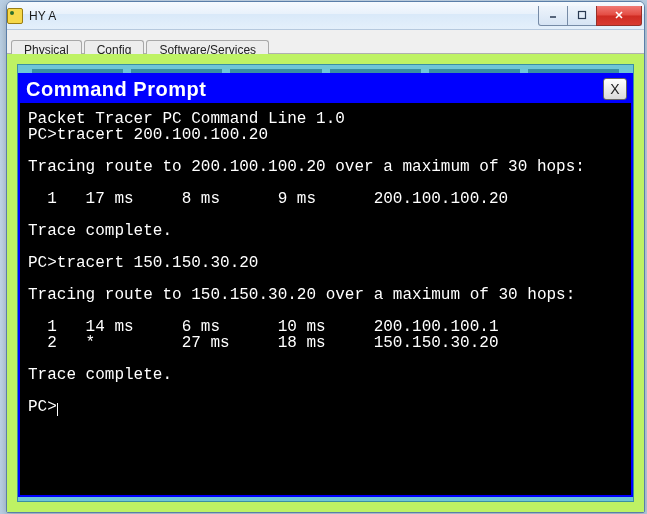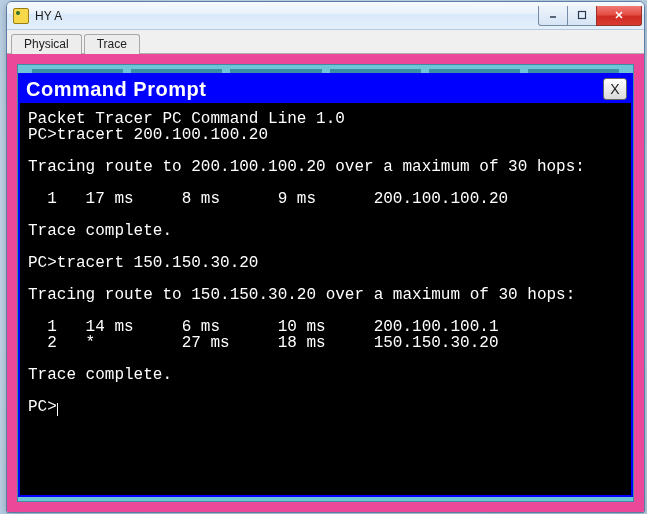--- a/index.html
+++ b/index.html
@@ -20,21 +20,21 @@
     border-radius: 6px 6px 2px 2px;
     box-shadow: 0 2px 8px rgba(0,0,0,0.25);
     overflow: hidden;
   }
   .titlebar {
     height: 28px;
     background: linear-gradient(to bottom, #f6fafe 0%, #e8f1fb 45%, #d9e9f9 46%, #e4f0fb 100%);
     border-bottom: 1px solid #b6c9de;
     display: flex;
     align-items: center;
-    padding: 0 0 0 6px;
+    padding: 0 0 0 0;
     position: relative;
   }
   .titlebar .app-icon {
     width: 16px; height: 16px;
     margin-right: 6px;
     background: #f6d84a;
     border: 1px solid #9a7d12;
     border-radius: 2px;
     position: relative;
   }
@@ -79,21 +79,21 @@
 
   .tabstrip {
     height: 24px;
     background: #f0f0f0;
     border-bottom: 1px solid #b0b0b0;
     display: flex;
     align-items: flex-end;
     padding: 0 4px;
   }
   .tab {
-    height: 20px;
+    height: 14px;
     padding: 2px 12px 0 12px;
     font-size: 12px;
     color: #222;
     background: #ededed;
     border: 1px solid #a8a8a8;
     border-bottom: none;
     border-radius: 3px 3px 0 0;
     margin-right: 2px;
     position: relative;
     top: 1px;
@@ -104,21 +104,21 @@
     border-color: #a8a8a8;
     top: 1px;
     z-index: 2;
     border-bottom: 1px solid #fff;
     margin-bottom: -1px;
   }
 
   .tab-body {
     position: absolute;
     left:0; right:0; top:52px; bottom:0;
-    background: #ec4899;
+    background: #bef264;
     padding: 16px;
   }
 
   .desktop-back {
     position: absolute;
     left:10px; right:10px; top:10px; bottom:10px;
     background: #6ec5d7;
     border: 1px solid #3a8fa3;
   }
   .icon-row {
@@ -204,21 +204,22 @@
         <svg viewBox="0 0 10 10">
             <line x1="2" y1="2" x2="8" y2="8" stroke="#fff" stroke-width="1.6"></line>
             <line x1="8" y1="2" x2="2" y2="8" stroke="#fff" stroke-width="1.6"></line>
           </svg>
       </div>
     </div>
   </div>
 
   <div class="tabstrip">
     <div class="tab">Physical</div>
-    <div class="tab">Trace</div>
+    <div class="tab">Config</div>
+    <div class="tab">Software/Services</div>
   </div>
 
   <div class="tab-body">
     <div class="desktop-back">
       <div class="icon-row">
         <div class="slot"></div>
         <div class="slot"></div>
         <div class="slot"></div>
         <div class="slot"></div>
         <div class="slot"></div>

